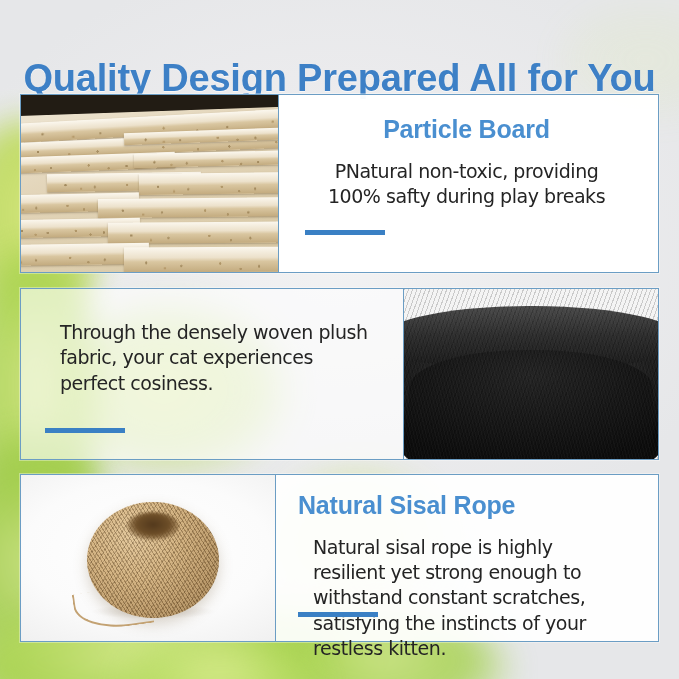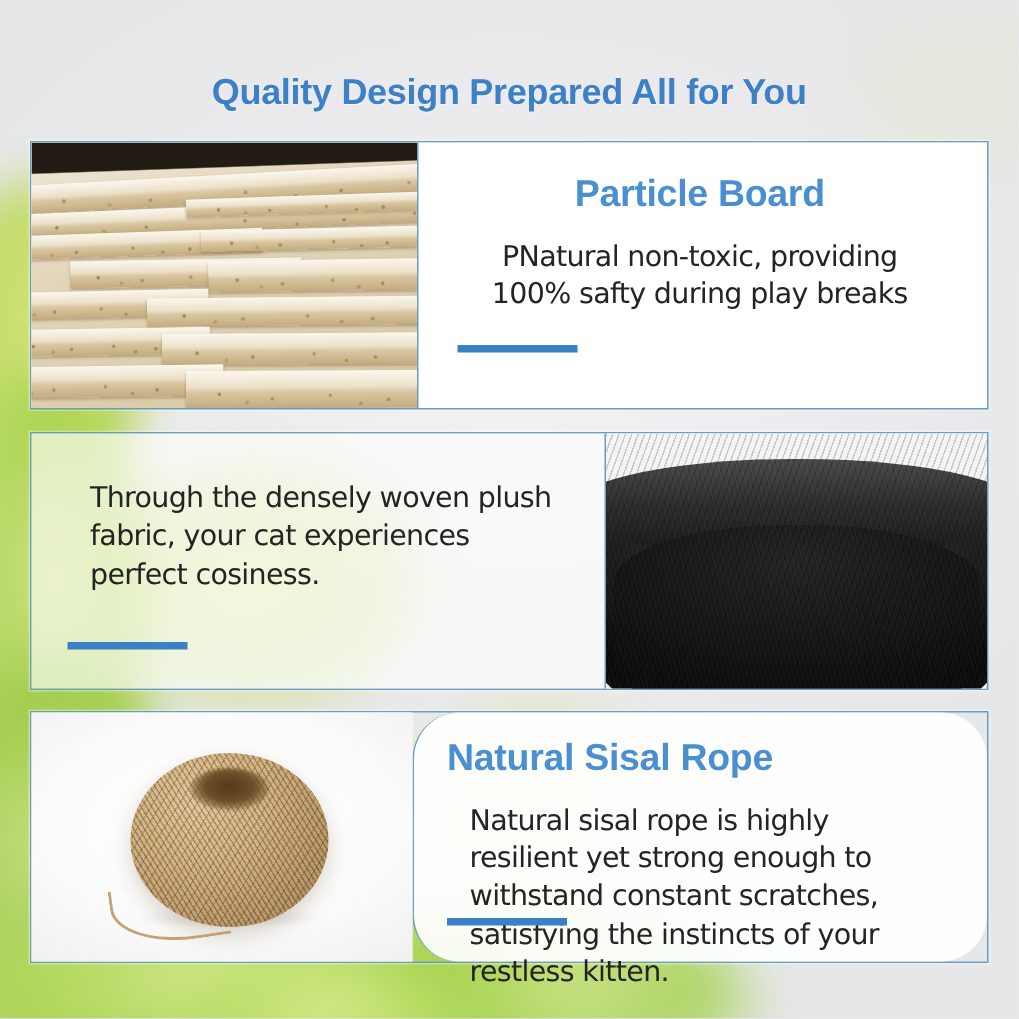--- a/index.html
+++ b/index.html
@@ -84,21 +84,21 @@
     background: radial-gradient(ellipse at 45% 50%, rgba(226,240,170,.35) 0%, rgba(205,228,130,.15) 55%, rgba(205,228,130,0) 85%);
     opacity: .6;
   }
 
   
   .page-title {
     position: absolute;
     left: 0; top: 32px;
     width: 679px;
     text-align: center;
-    font-size: 24px;
+    font-size: 38px;
     font-weight: bold;
     letter-spacing: -0.2px;
     color: #3d80c6;
     font-family: "Liberation Sans", sans-serif;
     text-shadow: 0 1px 0 rgba(255,255,255,.6);
   }
 
   
   .card {
     position: absolute;
@@ -133,21 +133,21 @@
     background: rgba(255,255,255,0.62);
     padding: 16px 20px 0 24px;
   }
   .card-3 .panel {
     background: rgba(255,255,255,0.93);
     padding: 16px 22px 0 22px;
   }
   .card-2 .media { order: 2; border-left: 1px solid #6b9dc4; }
   .card-2 .panel { order: 1; }
   .card-1 .panel { border-left: 1px solid #6b9dc4; text-align: center; }
-  .card-3 .panel { border-left: 1px solid #6b9dc4; border-radius: 31px; }
+  .card-3 .panel { border-left: 1px solid #6b9dc4; }
 
   .card-title {
     margin: 0 0 4px 0;
     font-size: 25px;
     font-weight: bold;
     color: #4a8fd0;
     letter-spacing: -0.2px;
     line-height: 1.15;
     font-family: "Liberation Sans", sans-serif;
   }

